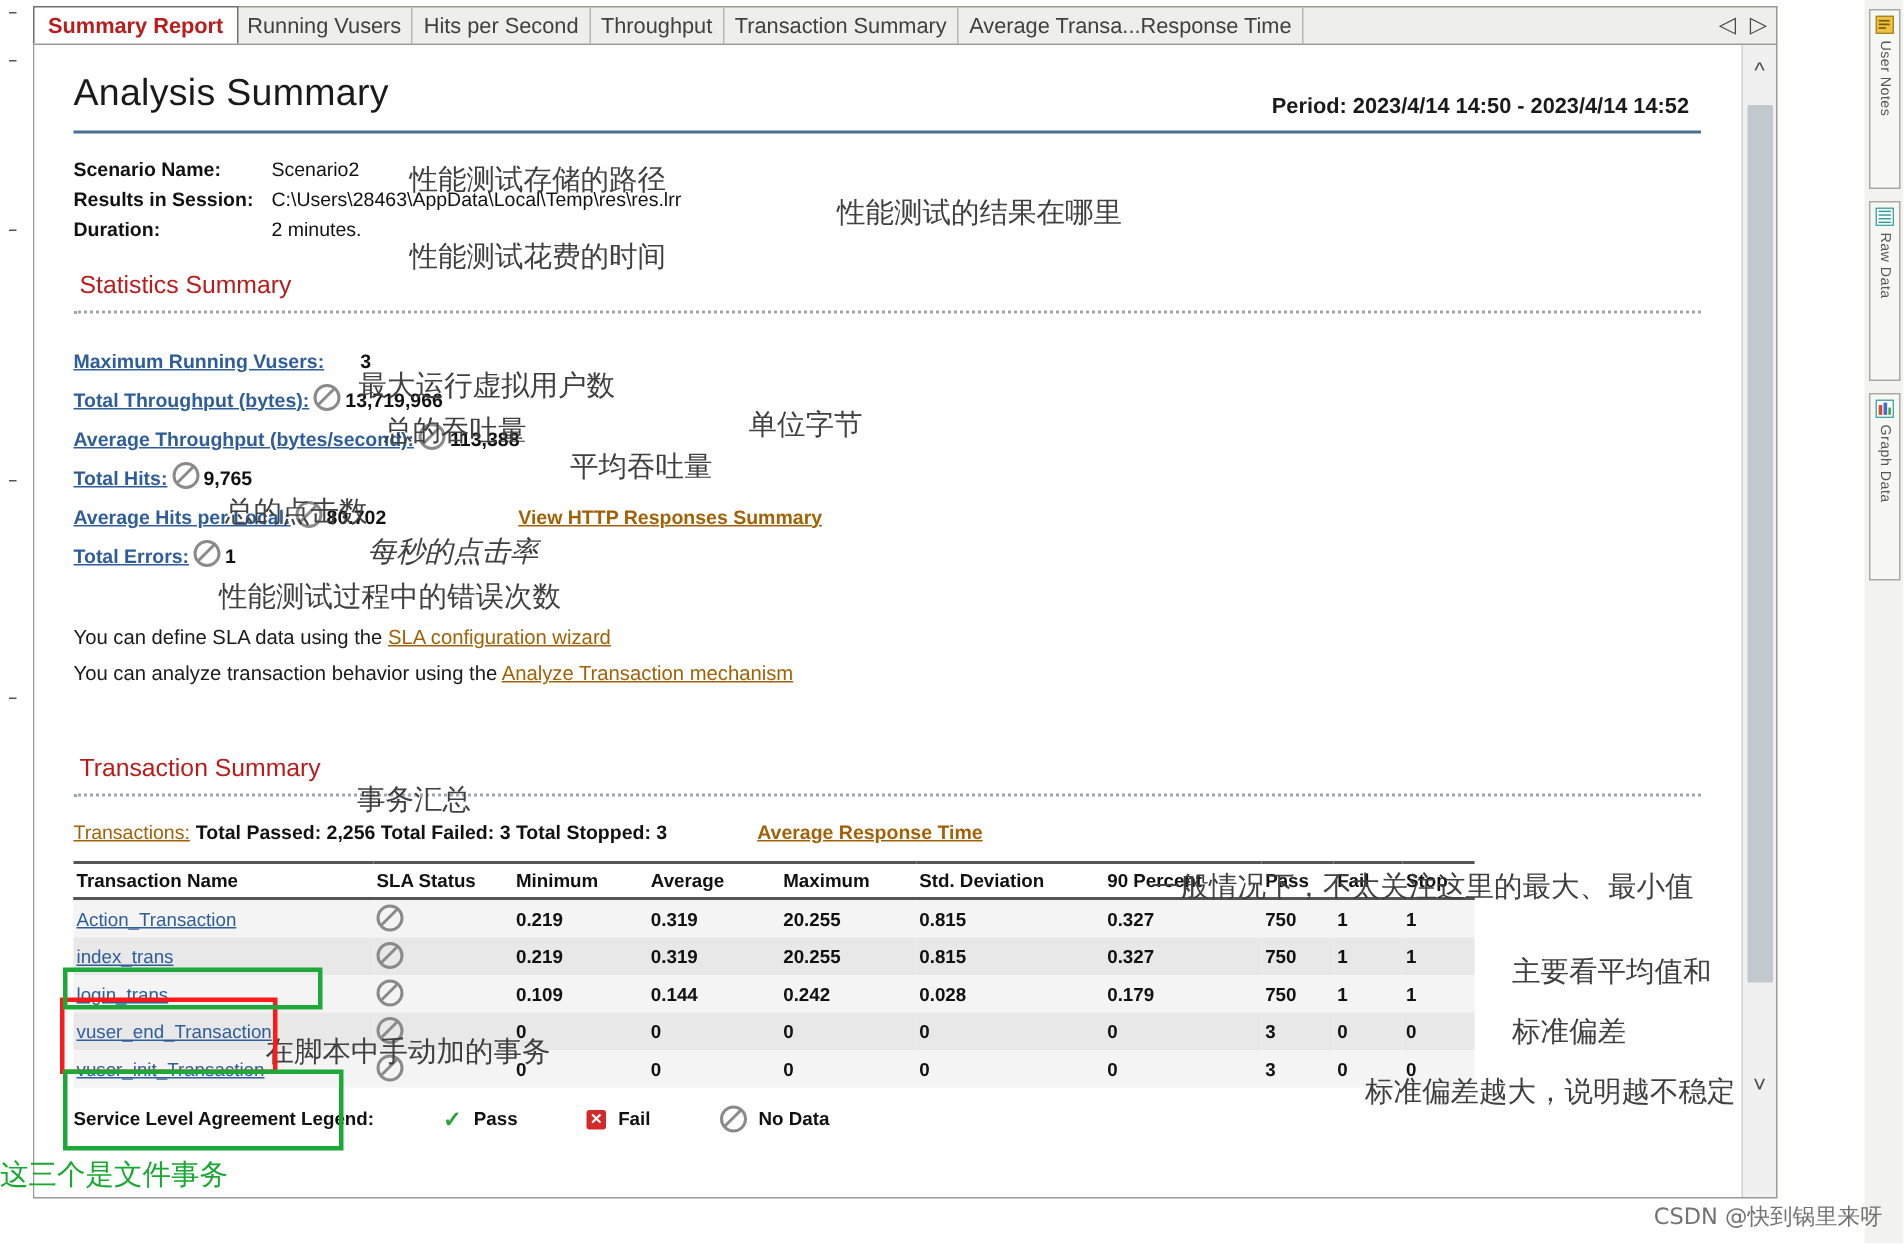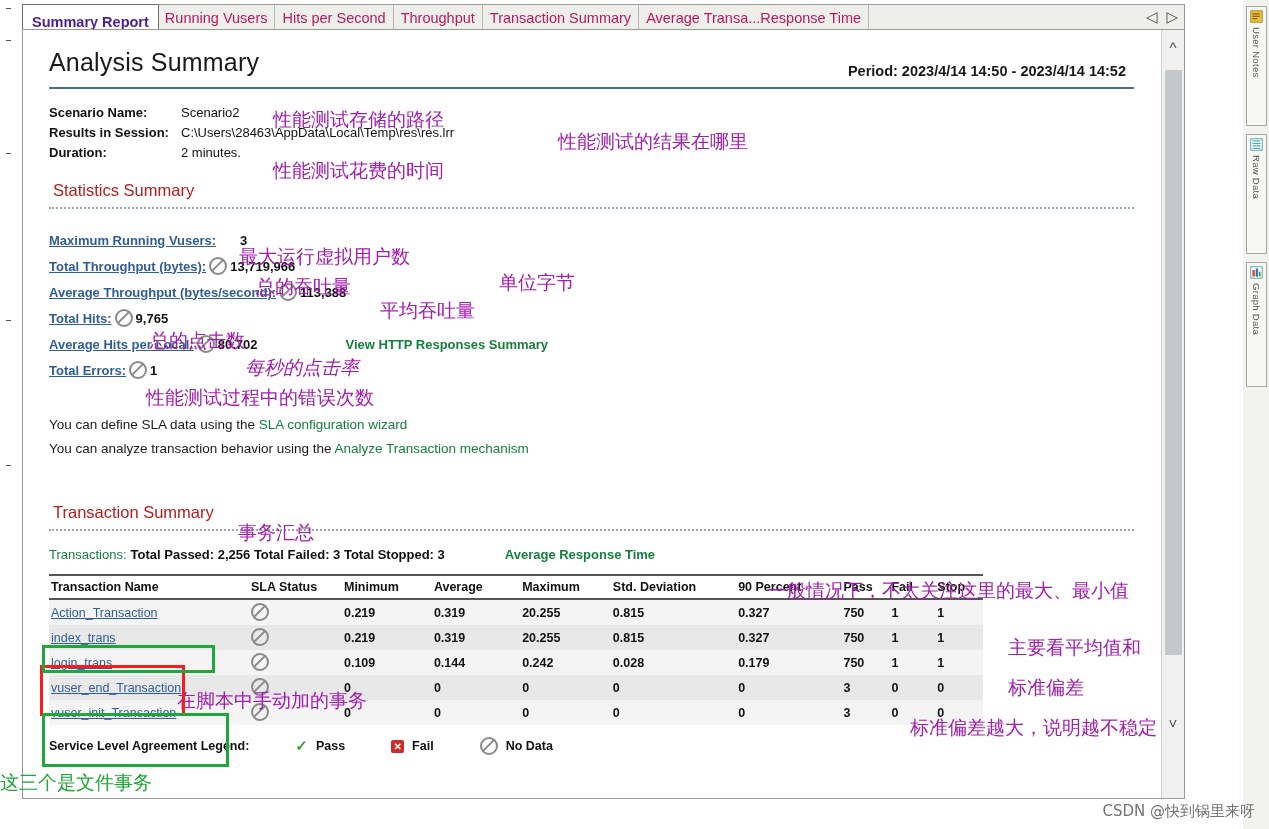--- a/index.html
+++ b/index.html
@@ -12,29 +12,28 @@
   }
   
   #tabstrip{
     position:absolute;left:22px;top:4px;width:1163px;height:26px;
     background:#eeeeea;border:1px solid #9a9a94;border-bottom:none;
     box-sizing:border-box;
   }
   .tabs{display:flex;align-items:stretch;height:100%;}
   .tab{
     display:flex;align-items:center;padding:0 7px;
-    font-size:14.5px;color:#be185d;white-space:nowrap;
+    font-size:14.5px;color:#404040;white-space:nowrap;
     border-right:1px solid #b7b7b1;cursor:default;
   }
   .tab.active{
-    background:#ffffff;color:#4c1d95;font-weight:bold;
+    background:#ffffff;color:#b91c1c;font-weight:bold;
     border:1px solid #6f6f6a;border-bottom:1px solid #ffffff;
     margin:-1px -1px -1px -1px;border-right:1px solid #6f6f6a;
     padding:0 9px;
-    align-items:flex-end;
   }
   .tabnav{
     position:absolute;right:6px;top:4px;display:flex;gap:9px;
     color:#4a4a4a;font-size:15px;line-height:16px;
   }
   .tabnav span{cursor:default;}
 
   
   #reportframe{
     position:absolute;left:22px;top:29px;width:1163px;height:770px;
@@ -87,21 +86,21 @@
     display:inline-block;width:14px;height:14px;border:2px solid #8a8a8a;
     border-radius:50%;position:relative;vertical-align:-2px;
   }
   .nodata-glyph:after{
     content:"";position:absolute;left:-1px;top:5px;width:16px;height:2px;
     background:#8a8a8a;transform:rotate(-45deg);
   }
 
   .hint{font-size:13.5px;color:#1a1a1a;line-height:24px;}
   .hint a{color:#2f5d99;}
-  a.lnk{color:#15803d;cursor:pointer;}
+  a.lnk{color:#a16207;text-decoration:underline;cursor:pointer;}
   a.lnk.bold{font-weight:bold;}
 
   .trans-line{font-size:13px;margin-top:16px;display:flex;align-items:center;}
   .trans-line .b{font-weight:bold;color:#111;margin-right:4px;}
   .trans-line .art{margin-left:56px;font-weight:bold;}
 
   
   table.tx{
     border-collapse:collapse;width:934px;margin-top:12px;font-size:12.5px;
   }
@@ -169,21 +168,21 @@
   #vt-raw{top:134px;height:120px;}
   #vt-graph{top:262px;height:125px;}
 
   
   .gutter-tick{
     position:absolute;left:6px;width:5px;height:1px;background:#555;
   }
 
   
   .anno{
-    position:absolute;color:#a21caf;font-size:19px;font-weight:normal;
+    position:absolute;color:#404040;font-size:19px;font-weight:normal;
     white-space:nowrap;font-family:"DejaVu Sans", sans-serif;
     pointer-events:none;
   }
   .anno.green{color:#19a832;}
   .boxr{position:absolute;border:3px solid #ff1a1a;pointer-events:none;}
   .boxg{position:absolute;border:3px solid #1ea83a;pointer-events:none;}
 
   .watermark{
     position:absolute;right:14px;bottom:8px;color:#737373;font-size:15px;
     font-family:"DejaVu Sans", sans-serif;white-space:nowrap;

